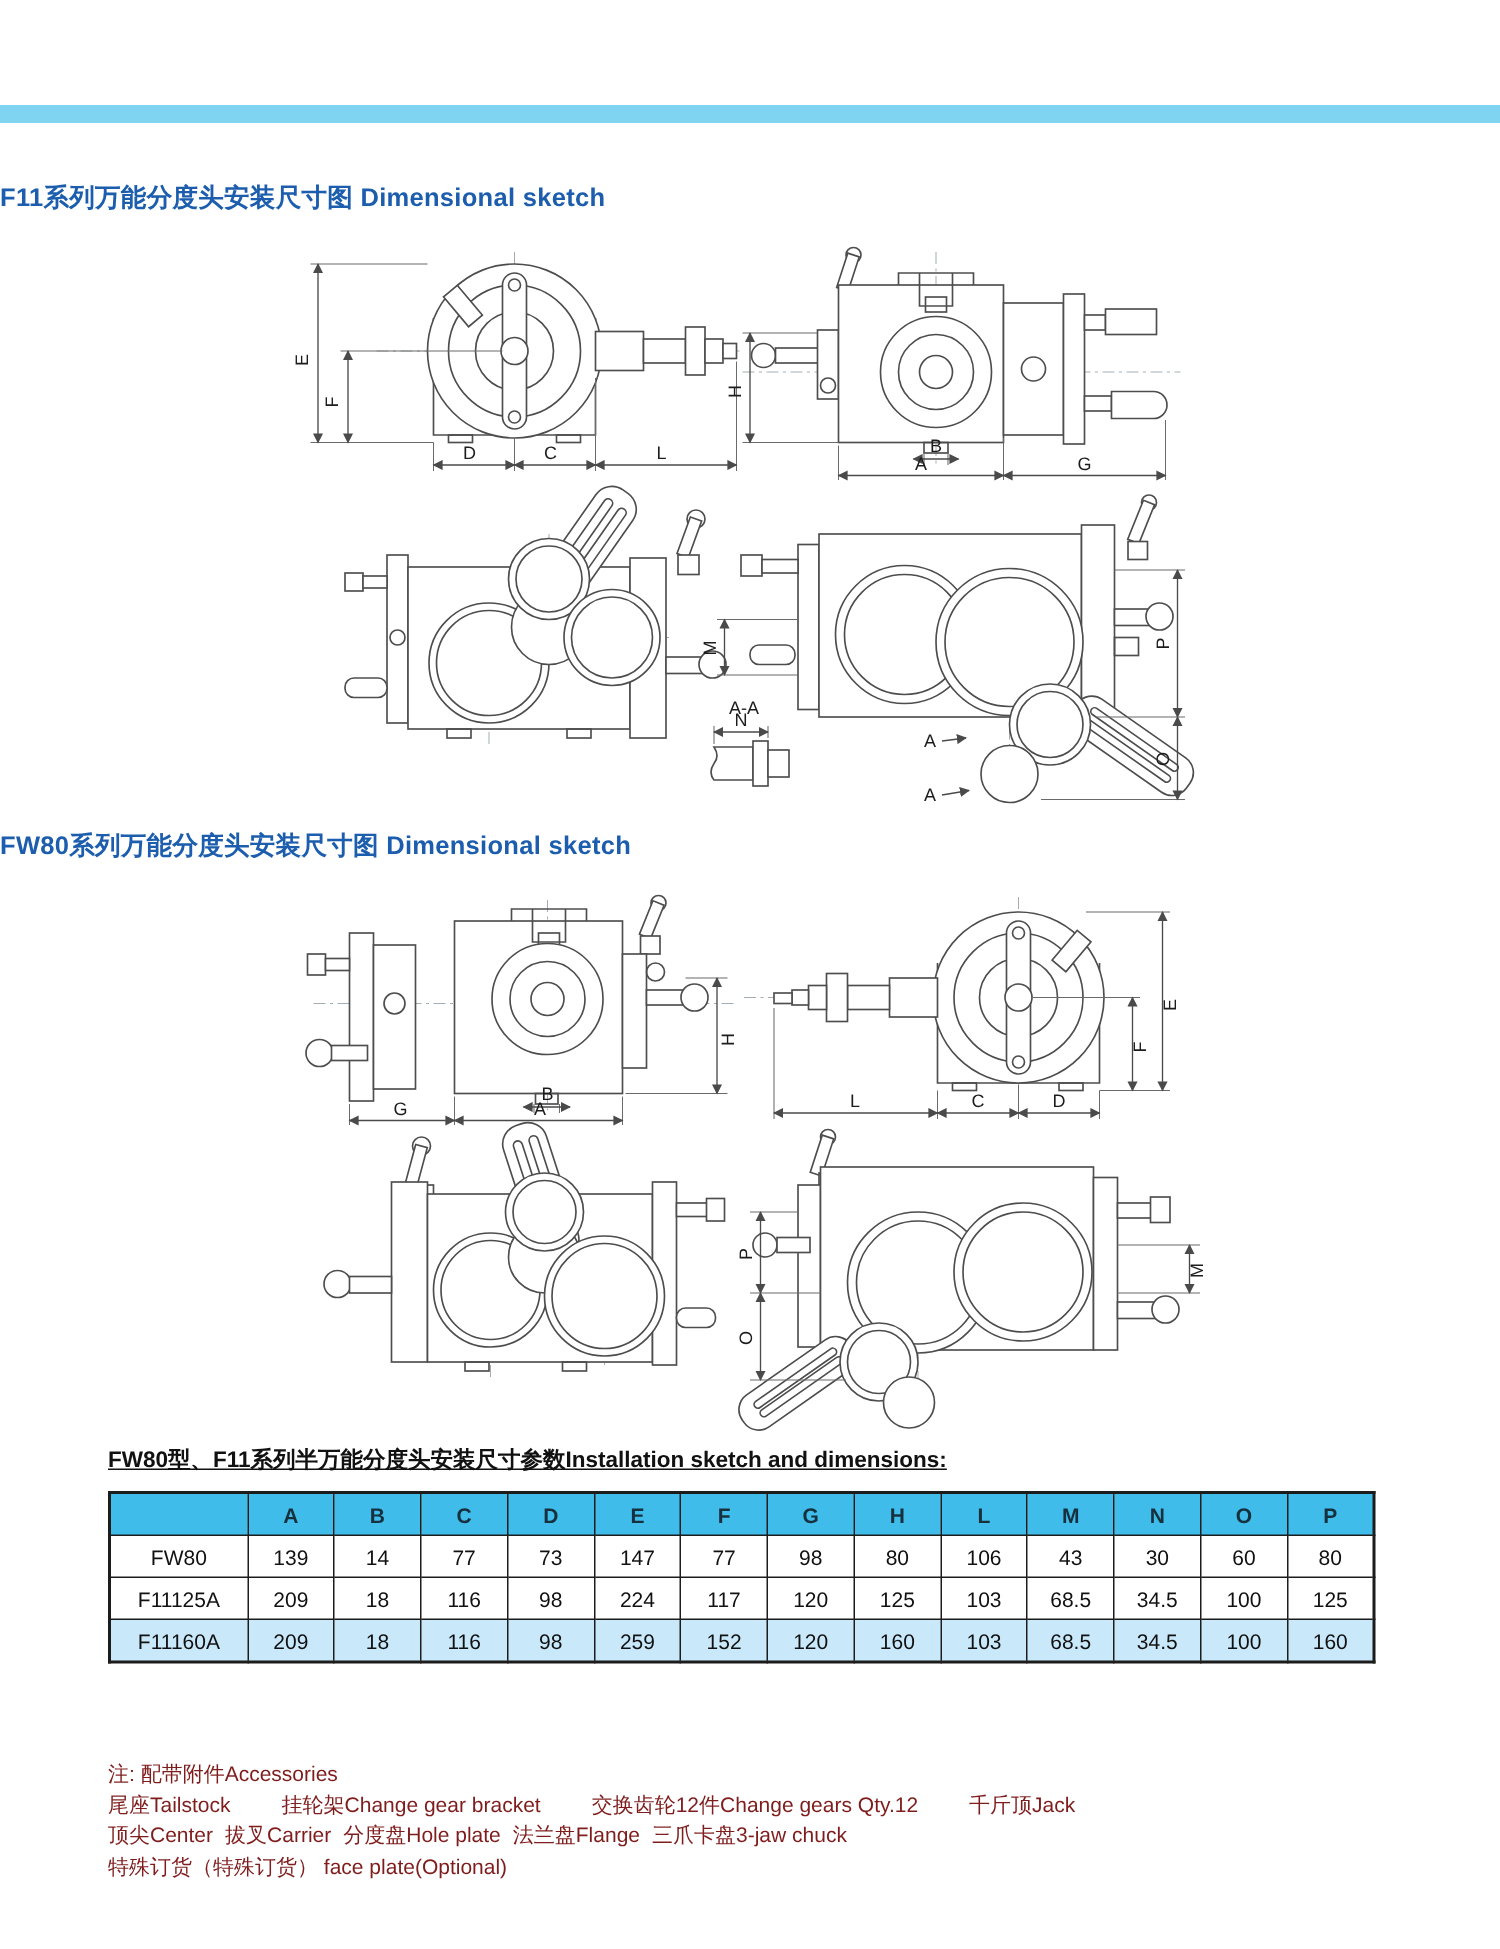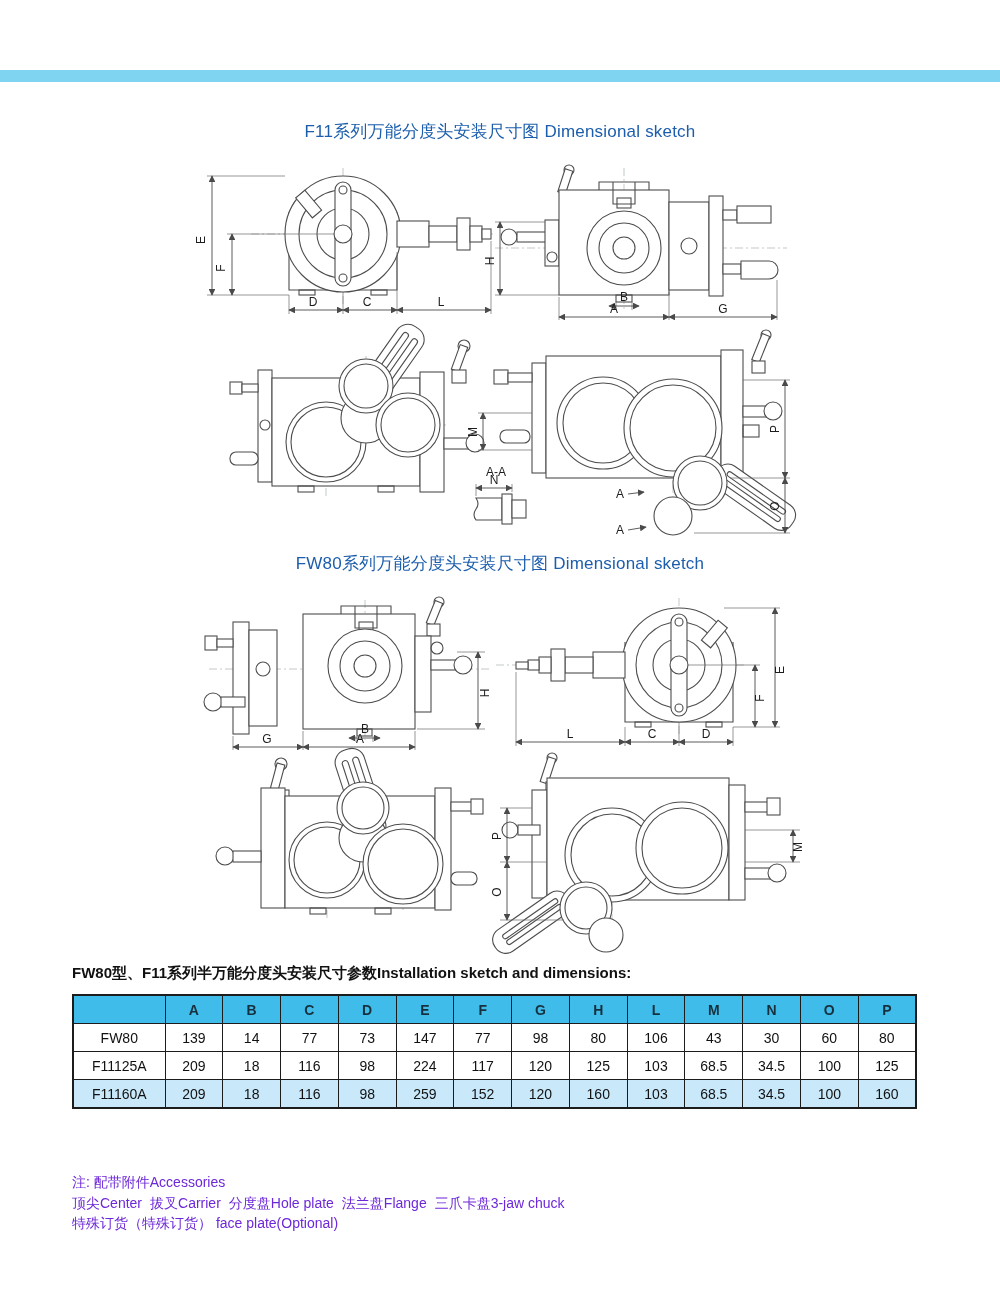--- a/index.html
+++ b/index.html
@@ -1,40 +1,40 @@
 <!DOCTYPE html>
 <html><head>
 <meta charset="utf-8">
 <style>
   html,body{margin:0;padding:0;background:#fff;}
   .page{position:relative;width:1000px;height:1299px;background:#fff;
         font-family:"Liberation Sans",sans-serif;overflow:hidden;}
   .topbar{position:absolute;left:0;top:70px;width:100%;height:12px;background:#7fd4f1;}
-  .sec-title{position:absolute;left:0;width:100%;text-align:center;margin:0;
-             font-size:17px;font-weight:400;color:#1c5ead;letter-spacing:.2px;}
+  .sec-title{position:absolute;left:0;width:100%;text-align:left;margin:0;
+             font-size:17px;font-weight:700;color:#1c5ead;letter-spacing:.2px;}
   .t1{top:120px}.t2{top:552px}
   .draw{position:absolute;}
   .draw svg{display:block;overflow:visible;}
   .ln{fill:none;stroke:#4d4d4d;stroke-width:1.1;}
   .lw{fill:#fff;stroke:#4d4d4d;stroke-width:1.1;}
   .cl{fill:none;stroke:#9aa4aa;stroke-width:.6;stroke-dasharray:8 3 2 3;}
   .ext{fill:none;stroke:#6a6a6a;stroke-width:.7;}
   .dim{fill:none;stroke:#4a4a4a;stroke-width:.9;marker-start:url(#ar);marker-end:url(#ar);}
   .dime{fill:none;stroke:#4a4a4a;stroke-width:.9;marker-end:url(#ar);}
   .dt{font:12px "Liberation Sans",sans-serif;fill:#1c1c1c;}
-  .tbl-title{position:absolute;left:72px;top:964px;font-size:15px;font-weight:600;color:#111;}
+  .tbl-title{position:absolute;left:72px;top:964px;font-size:15px;font-weight:600;color:#111;text-decoration:underline;}
   table.dims{position:absolute;left:72px;top:994px;width:845px;border-collapse:collapse;
              table-layout:fixed;border:2px solid #1c1c1c;}
   table.dims th,table.dims td{border:1px solid #1c1c1c;height:27px;text-align:center;
              font-size:14px;padding:0;}
   table.dims th{background:#3fbcea;color:#16303d;font-weight:600;}
   table.dims td{color:#111;background:#fff;}
   table.dims col.model{width:92px;}
   table.dims tr.alt td{background:#c9e9fb;}
-  .notes{position:absolute;left:72px;top:1172px;font-size:14px;color:#6d28d9;line-height:20.5px;}
+  .notes{position:absolute;left:72px;top:1172px;font-size:14px;color:#7f1d1d;line-height:20.5px;}
   .notes .row{display:flex;}
   .notes .g1{gap:34px;}
   .notes .g2{gap:8px;}
 </style>
 </head>
 <body>
 
 <div class="page">
 
   <svg width="0" height="0">
@@ -551,20 +551,26 @@
       <td>68.5</td>
       <td>34.5</td>
       <td>100</td>
       <td>160</td>
     </tr>
   </tbody>
     </table>
 
   <div class="notes">
     <div>注: 配带附件Accessories</div>
+    <div class="row g1">
+      <span>尾座Tailstock</span>
+      <span>挂轮架Change gear bracket</span>
+      <span>交换齿轮12件Change gears Qty.12</span>
+      <span>千斤顶Jack</span>
+    </div>
     <div class="row g2">
       <span>顶尖Center</span>
       <span>拔叉Carrier</span>
       <span>分度盘Hole plate</span>
       <span>法兰盘Flange</span>
       <span>三爪卡盘3-jaw chuck</span>
     </div>
     <div>特殊订货（特殊订货） face plate(Optional)</div>
   </div>
 

